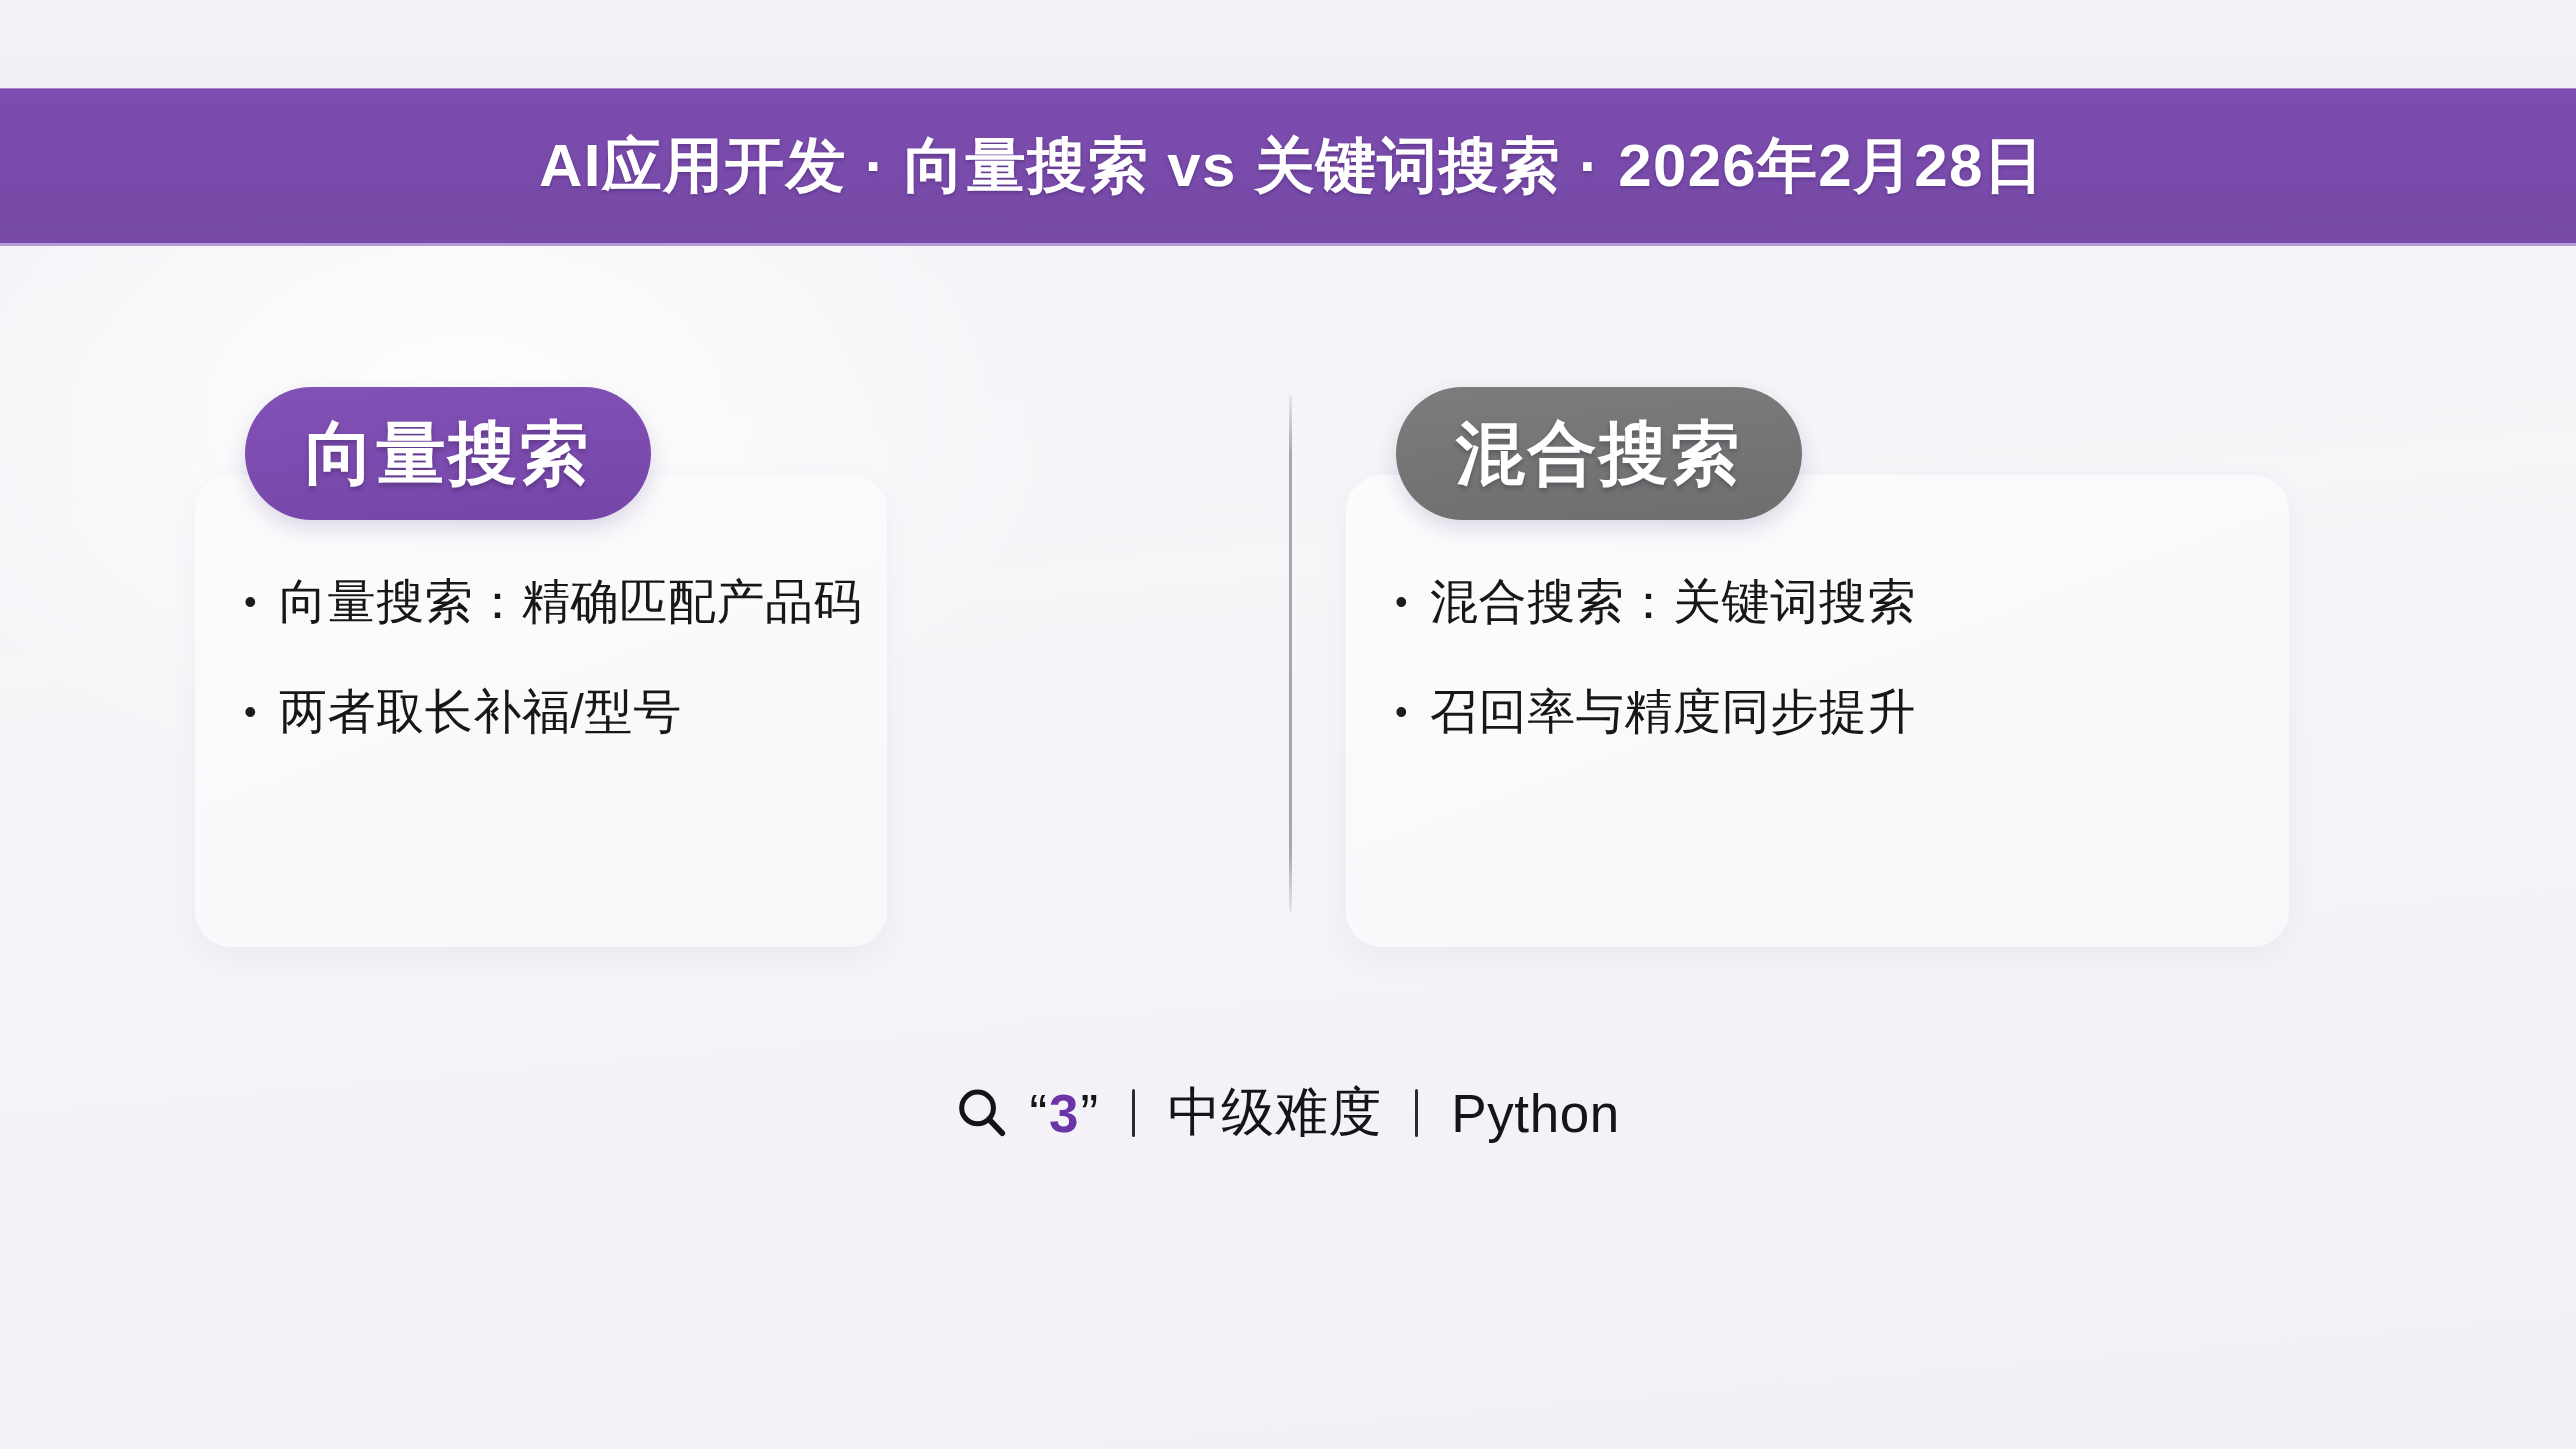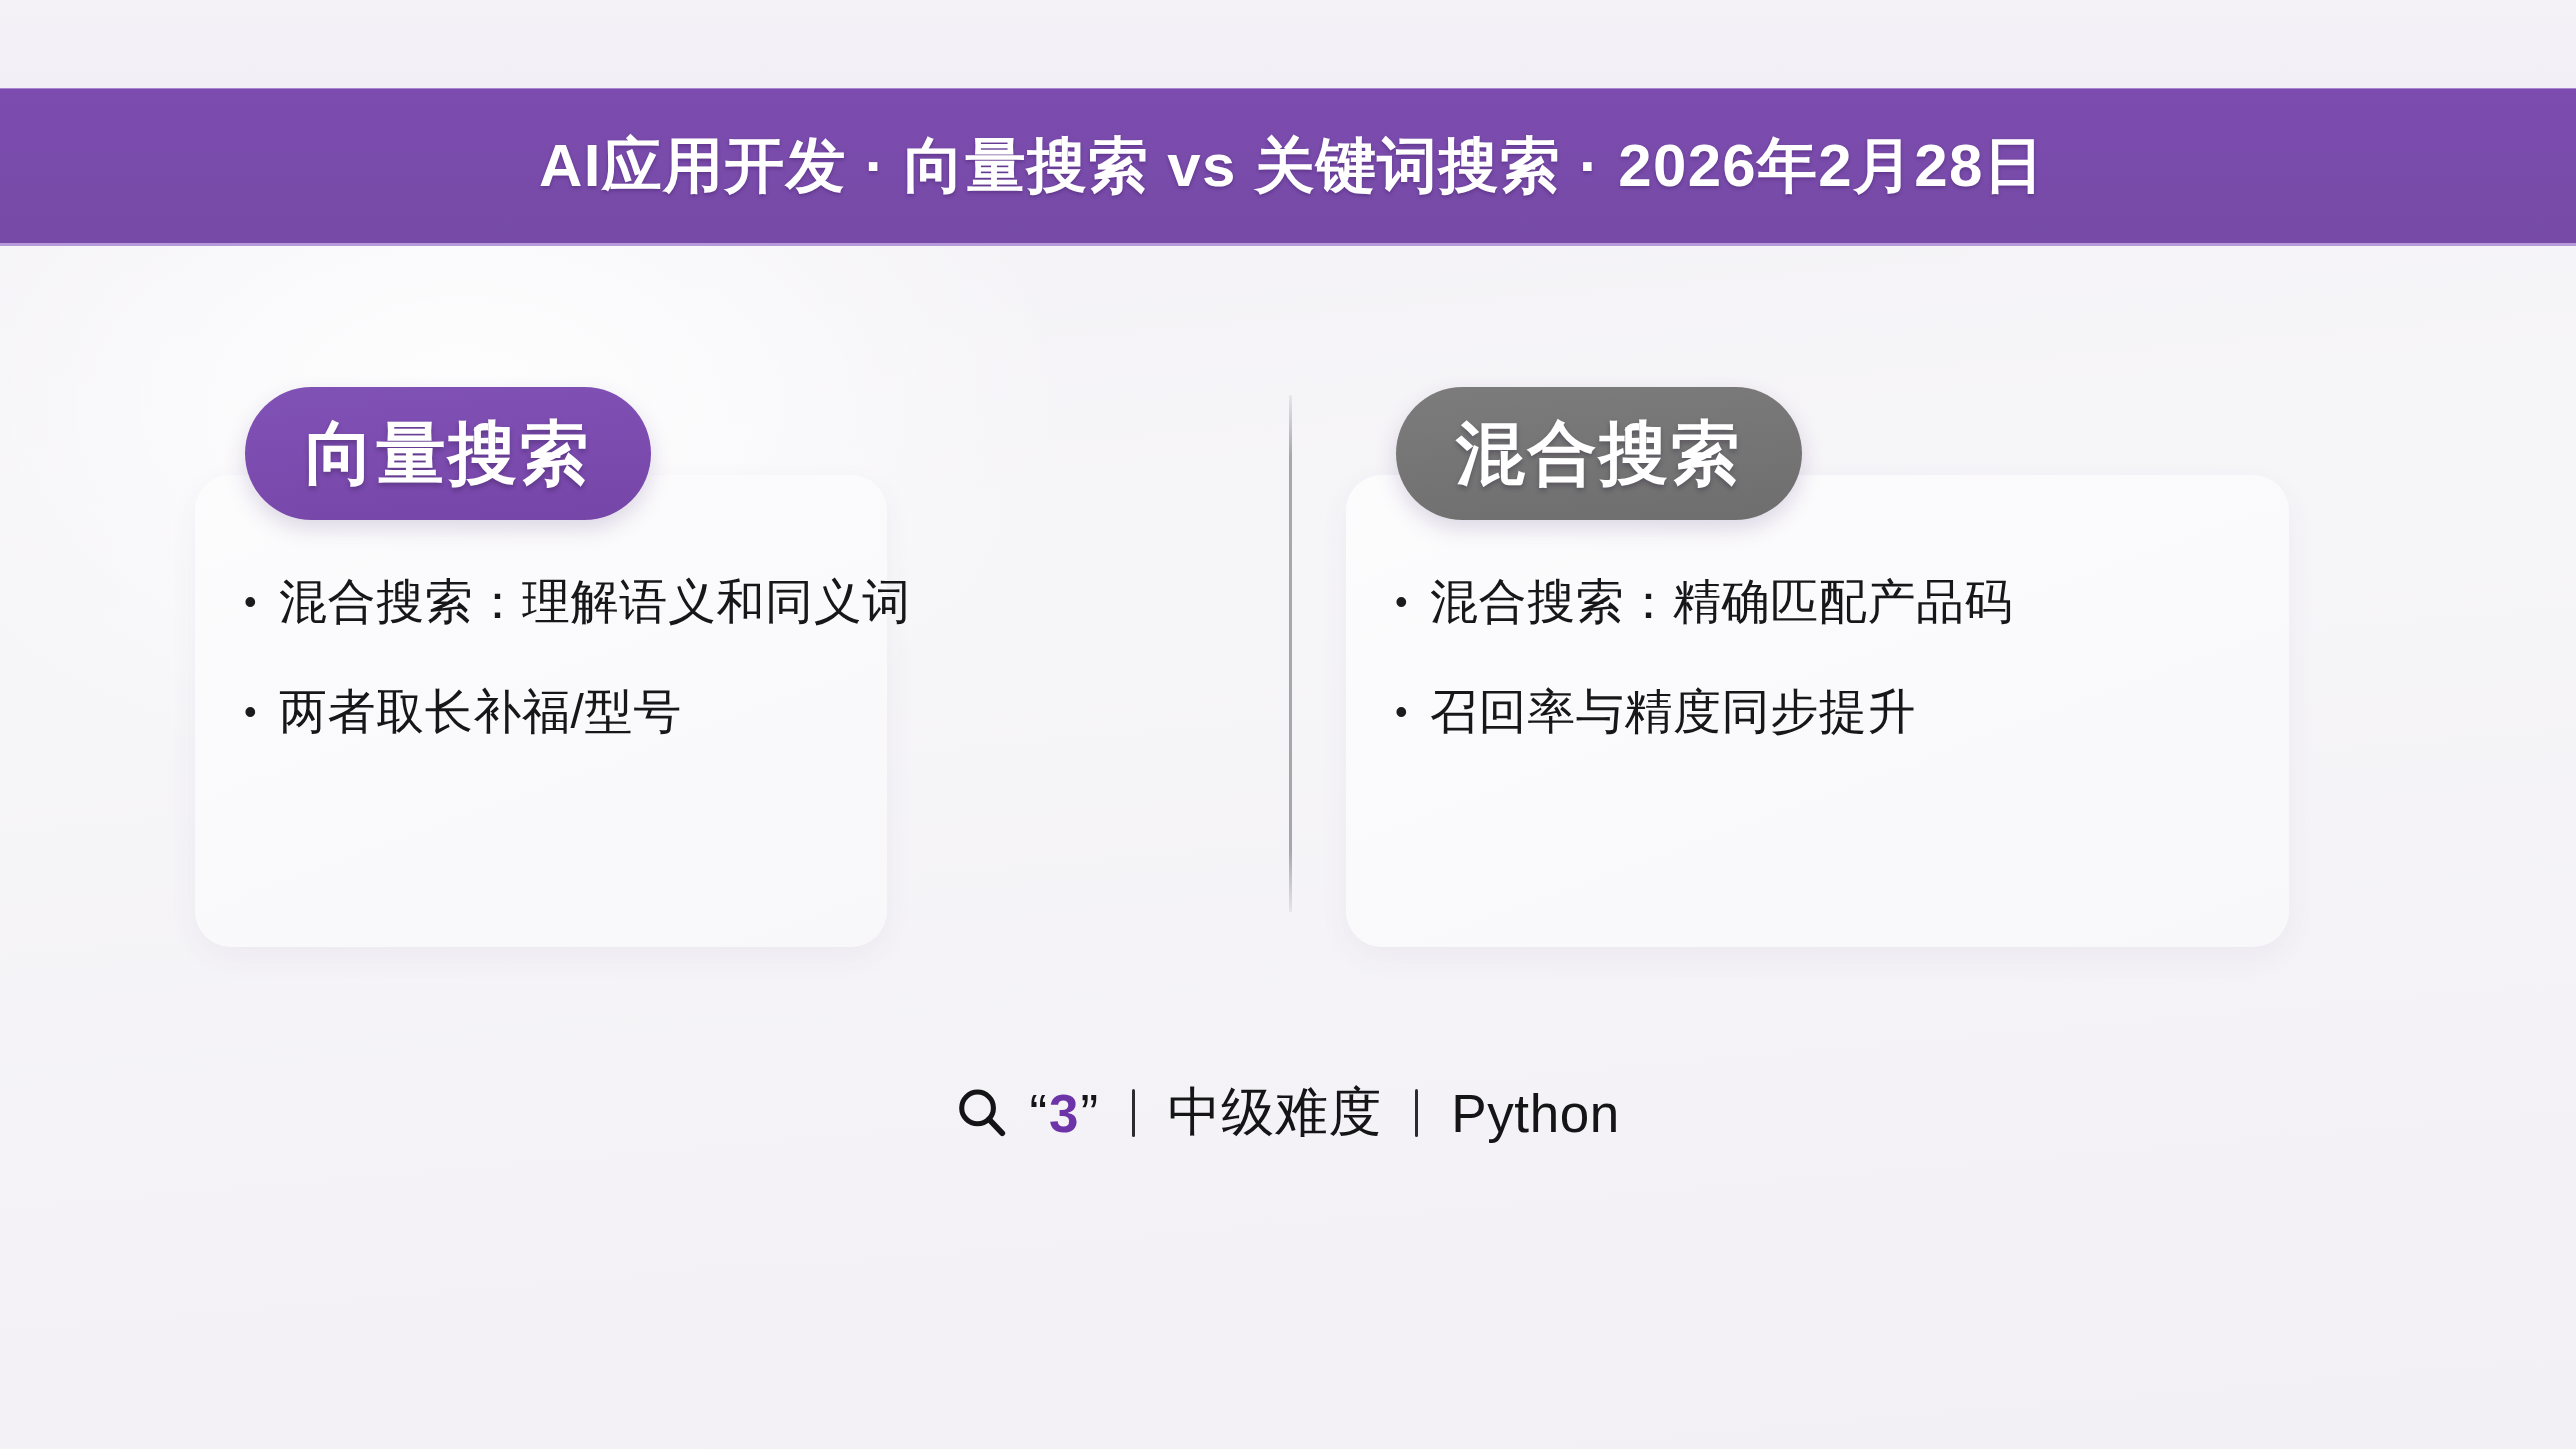--- a/index.html
+++ b/index.html
@@ -235,38 +235,38 @@
     <div class="columns">
 
       <div class="col left">
         <div class="card"></div>
         <div class="pill purple">
           <span class="pill-label">向量搜索</span>
         </div>
         <div class="bullets">
           <div class="bullet">
             <span class="bullet-dot">•</span>
-            <span class="bullet-text">混合搜索：理解语义和同义词</span>
+            <span class="bullet-text">向量搜索：精确匹配产品码</span>
           </div>
           <div class="bullet">
             <span class="bullet-dot">•</span>
             <span class="bullet-text">两者取长补福/型号</span>
           </div>
         </div>
       </div>
 
       <div class="col right">
         <div class="card"></div>
         <div class="pill gray">
           <span class="pill-label">混合搜索</span>
         </div>
         <div class="bullets">
           <div class="bullet">
             <span class="bullet-dot">•</span>
-            <span class="bullet-text">混合搜索：精确匹配产品码</span>
+            <span class="bullet-text">混合搜索：关键词搜索</span>
           </div>
           <div class="bullet">
             <span class="bullet-dot">•</span>
             <span class="bullet-text">召回率与精度同步提升</span>
           </div>
         </div>
       </div>
 
     </div>
 

